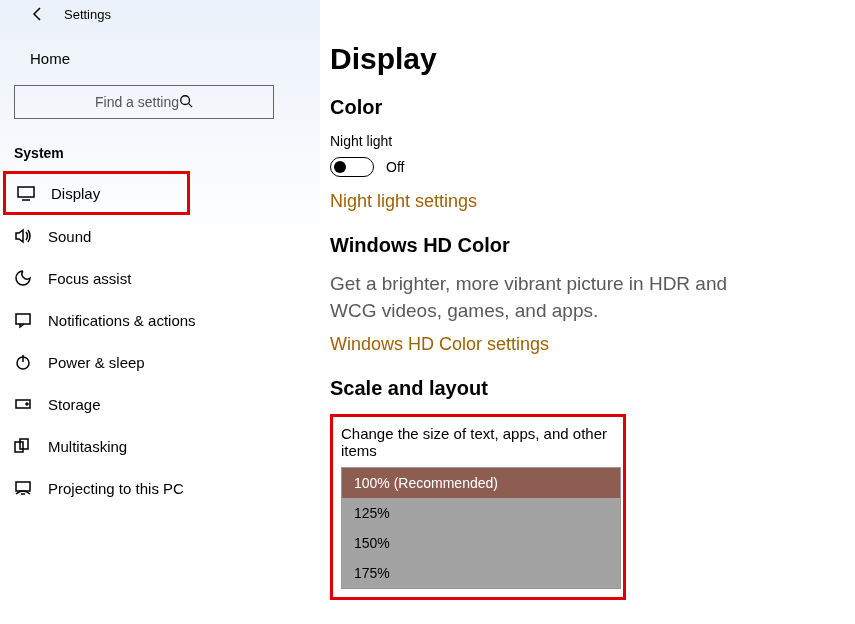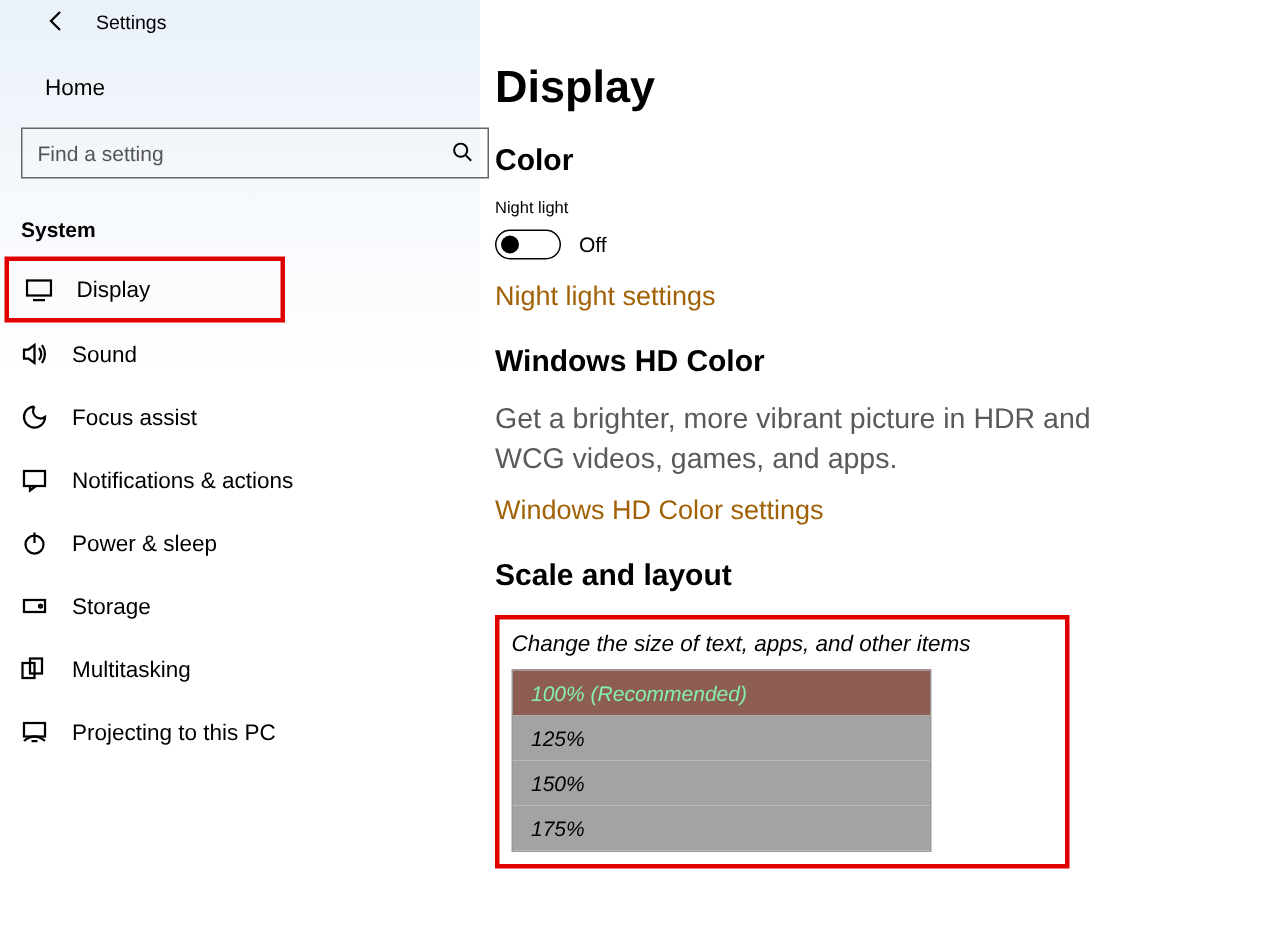--- a/index.html
+++ b/index.html
@@ -30,27 +30,27 @@
   .settings-title { font-size: 13px; }
   .home-row {
     display: flex;
     align-items: center;
     gap: 16px;
     padding: 10px 14px;
     font-size: 15px;
   }
   .search-wrap { padding: 8px 14px 18px 14px; }
   .search {
-    width: 312px;
+    width: 260px;
     height: 34px;
     border: 1px solid #666;
     background: transparent;
     display: flex;
     align-items: center;
-    justify-content: space-between;
+    justify-content: center;
     padding: 0 10px;
     color: #555;
     font-size: 14px;
   }
   .sidebar-header {
     padding: 8px 14px 10px 14px;
     font-weight: 600;
     font-size: 14px;
   }
   .nav-item {
@@ -68,52 +68,51 @@
     margin-left: 3px;
     padding: 10px 11px;
   }
   .main {
     flex: 1;
     padding: 42px 30px 0 10px;
     overflow: hidden;
   }
   .page-title { font-size: 30px; font-weight: 600; margin-bottom: 20px; }
   .section-head { font-size: 20px; font-weight: 600; margin-bottom: 14px; }
-  .label { font-size: 11px; margin-bottom: 8px; }
+  .label { font-size: 14px; margin-bottom: 8px; }
   .toggle-row { display:flex; align-items:center; gap:12px; margin-bottom: 14px; }
   .toggle {
     width: 44px; height: 20px; border: 1px solid #000; border-radius: 10px;
     position: relative; background:#fff;
   }
   .knob {
     width: 12px; height: 12px; background:#000; border-radius:50%;
     position:absolute; left:3px; top:3px;
   }
   .link { color:#a16207; font-size:18px; margin-bottom: 22px; display:block; }
   .desc { color:#5a5a5a; font-size:19px; line-height:1.4; margin-bottom:10px; max-width:420px;}
   .highlight2 {
     border: 3px solid #e10000;
-    width: 383px;
+    width: 296px;
     padding: 8px 0 8px 0;
     margin-top: 6px;
-    font-style: italic;
   }
   .scale-label { font-size:15px; padding: 0 8px 8px 8px;}
   .dropdown {
     width: 280px;
     border: 1px solid #999;
     margin-left: 8px;
     background:#fff;
   }
   .dd-opt {
     padding: 7px 12px;
     font-size: 14px;
     background:#a3a3a3;
   }
-  .dd-opt.sel { background:#8e5d51; color:#86efac; }
+  .dd-opt.sel { background:#8e5d51; color:#ffffff; }
   svg { stroke:#000; fill:none; stroke-width:1.5; }
 </style>
 </head>
 <body>
 
 <div class="sidebar">
   <div class="topbar">
     <span class="back">
       <svg viewBox="0 0 16 16">
           <path d="M10 2 L4 8 L10 14"></path>

